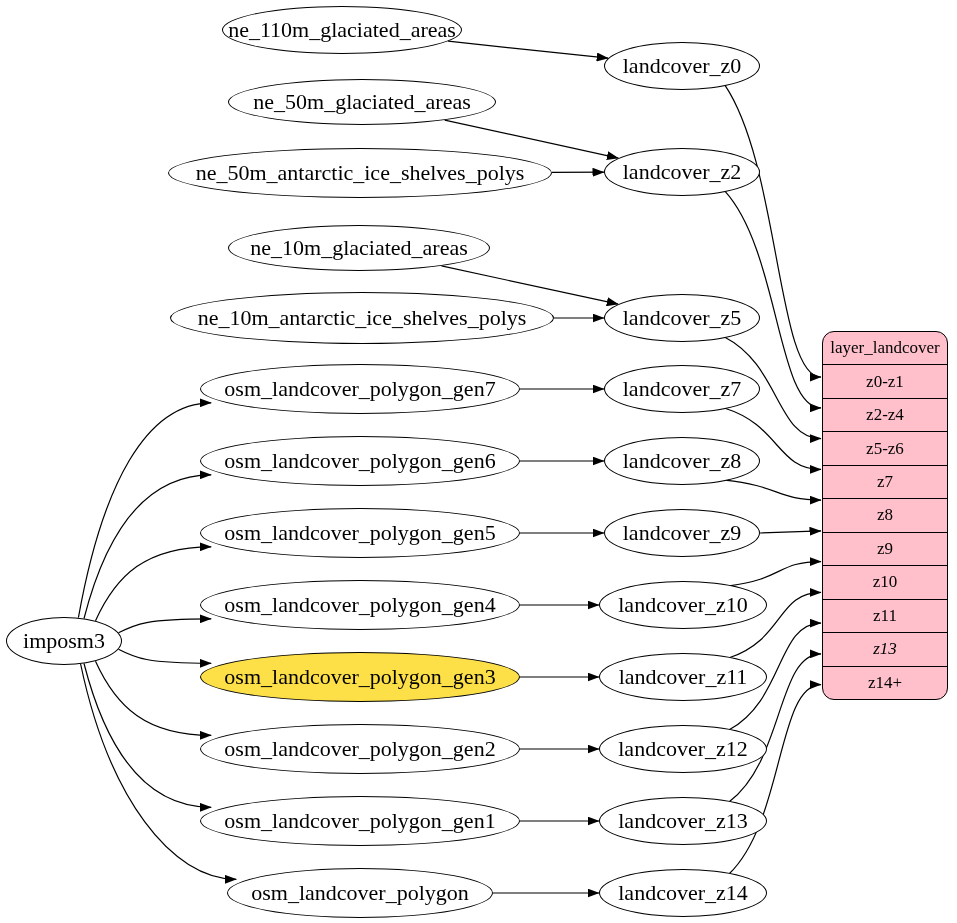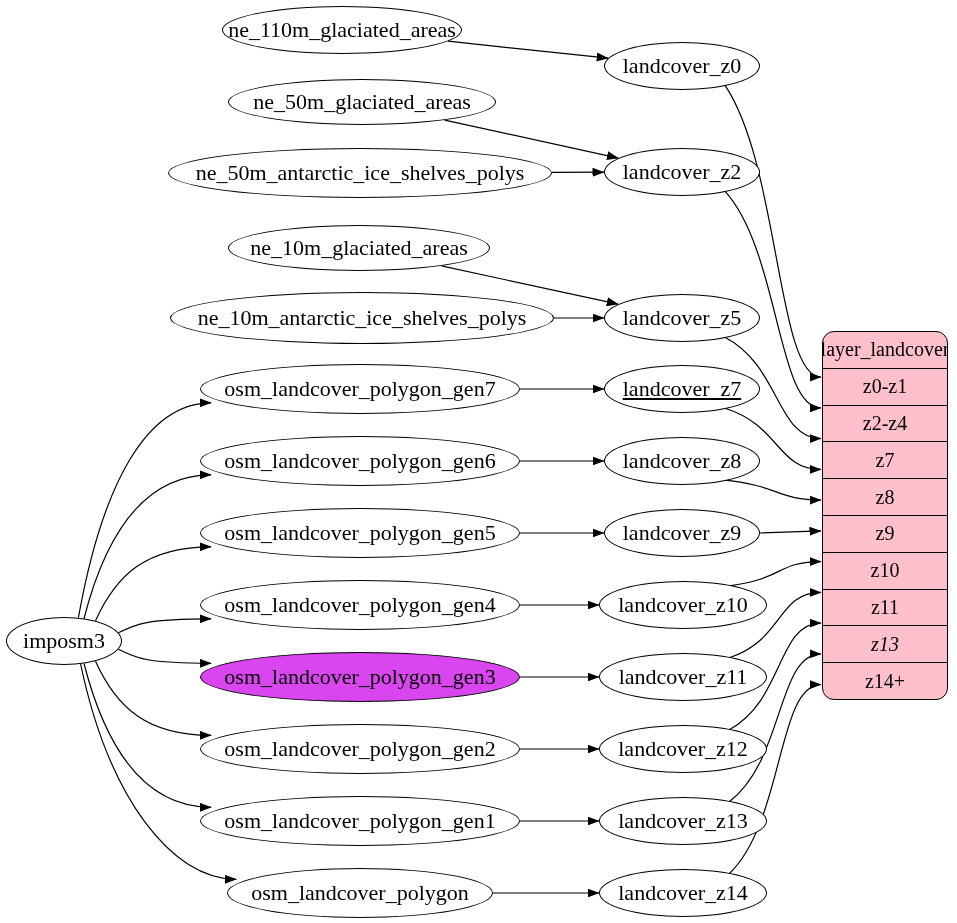--- a/index.html
+++ b/index.html
@@ -32,21 +32,21 @@
     border: 1.5px solid #000;
     border-radius: 12px;
     box-sizing: border-box;
     overflow: hidden;
   }
   .record-row {
     flex: 1;
     display: flex;
     align-items: center;
     justify-content: center;
-    font-size: 20px;
+    font-size: 17px;
     color: #000;
     border-top: 1.5px solid #000;
     white-space: nowrap;
   }
   .record-row.header { border-top: none; }
 </style>
 </head>
 <body>
 
 <div class="diagram">
@@ -115,42 +115,42 @@
       </div>
       <div class="node" style="left: 200px; top: 436px; width: 320px; height: 50px; background: rgb(255, 255, 255); border-color: rgb(0, 0, 0);">
         <span>osm_landcover_polygon_gen6</span>
       </div>
       <div class="node" style="left: 200px; top: 508px; width: 320px; height: 50px; background: rgb(255, 255, 255); border-color: rgb(0, 0, 0);">
         <span>osm_landcover_polygon_gen5</span>
       </div>
       <div class="node" style="left: 200px; top: 580px; width: 320px; height: 50px; background: rgb(255, 255, 255); border-color: rgb(0, 0, 0);">
         <span>osm_landcover_polygon_gen4</span>
       </div>
-      <div class="node" style="left: 200px; top: 652px; width: 320px; height: 50px; background: #d946ef; border-color: rgb(0, 0, 0);">
+      <div class="node" style="left: 200px; top: 652px; width: 320px; height: 50px; background: #fde047; border-color: rgb(0, 0, 0);">
         <span>osm_landcover_polygon_gen3</span>
       </div>
       <div class="node" style="left: 200px; top: 724px; width: 320px; height: 50px; background: rgb(255, 255, 255); border-color: rgb(0, 0, 0);">
         <span>osm_landcover_polygon_gen2</span>
       </div>
       <div class="node" style="left: 200px; top: 796px; width: 320px; height: 50px; background: rgb(255, 255, 255); border-color: rgb(0, 0, 0); justify-content: center;">
         <span>osm_landcover_polygon_gen1</span>
       </div>
       <div class="node" style="left: 227px; top: 868px; width: 266px; height: 50px; background: rgb(255, 255, 255); border-color: rgb(0, 0, 0);">
         <span>osm_landcover_polygon</span>
       </div>
       <div class="node" style="left: 604px; top: 42px; width: 156px; height: 48px; background: rgb(255, 255, 255); border-color: rgb(0, 0, 0);">
         <span>landcover_z0</span>
       </div>
       <div class="node" style="left: 604px; top: 148px; width: 156px; height: 48px; background: rgb(255, 255, 255); border-color: rgb(0, 0, 0);">
         <span>landcover_z2</span>
       </div>
       <div class="node" style="left: 604px; top: 294px; width: 156px; height: 48px; background: rgb(255, 255, 255); border-color: rgb(0, 0, 0);">
         <span>landcover_z5</span>
       </div>
-      <div class="node" style="left: 604px; top: 365px; width: 156px; height: 48px; background: rgb(255, 255, 255); border-color: rgb(0, 0, 0); text-decoration: underline;">
+      <div class="node" style="left: 604px; top: 365px; width: 156px; height: 48px; background: rgb(255, 255, 255); border-color: rgb(0, 0, 0);">
         <span>landcover_z7</span>
       </div>
       <div class="node" style="left: 604px; top: 437px; width: 156px; height: 48px; background: rgb(255, 255, 255); border-color: rgb(0, 0, 0);">
         <span>landcover_z8</span>
       </div>
       <div class="node" style="left: 604px; top: 509px; width: 156px; height: 48px; background: rgb(255, 255, 255); border-color: rgb(0, 0, 0);">
         <span>landcover_z9</span>
       </div>
       <div class="node" style="left: 599px; top: 581px; width: 168px; height: 48px; background: rgb(255, 255, 255); border-color: rgb(0, 0, 0);">
         <span>landcover_z10</span>
@@ -164,20 +164,21 @@
       <div class="node" style="left: 599px; top: 797px; width: 168px; height: 48px; background: rgb(255, 255, 255); border-color: rgb(0, 0, 0);">
         <span>landcover_z13</span>
       </div>
       <div class="node" style="left: 599px; top: 869px; width: 168px; height: 48px; background: rgb(255, 255, 255); border-color: rgb(0, 0, 0);">
         <span>landcover_z14</span>
       </div>
       <div class="record-table" style="left: 822px; top: 331px; width: 126px; height: 369px; background: rgb(255, 192, 203); border-color: rgb(0, 0, 0);">
         <div class="record-row header">layer_landcover</div>
         <div class="record-row" style="border-top-color: rgb(0, 0, 0);">z0-z1</div>
         <div class="record-row" style="border-top-color: rgb(0, 0, 0);">z2-z4</div>
+        <div class="record-row" style="border-top-color: rgb(0, 0, 0);">z5-z6</div>
         <div class="record-row" style="border-top-color: rgb(0, 0, 0);">z7</div>
         <div class="record-row" style="border-top-color: rgb(0, 0, 0);">z8</div>
         <div class="record-row" style="border-top-color: rgb(0, 0, 0);">z9</div>
         <div class="record-row" style="border-top-color: rgb(0, 0, 0);">z10</div>
         <div class="record-row" style="border-top-color: rgb(0, 0, 0);">z11</div>
         <div class="record-row" style="border-top-color: rgb(0, 0, 0); font-style: italic;">z13</div>
         <div class="record-row" style="border-top-color: rgb(0, 0, 0);">z14+</div>
       </div>
     </div>
 </div>

